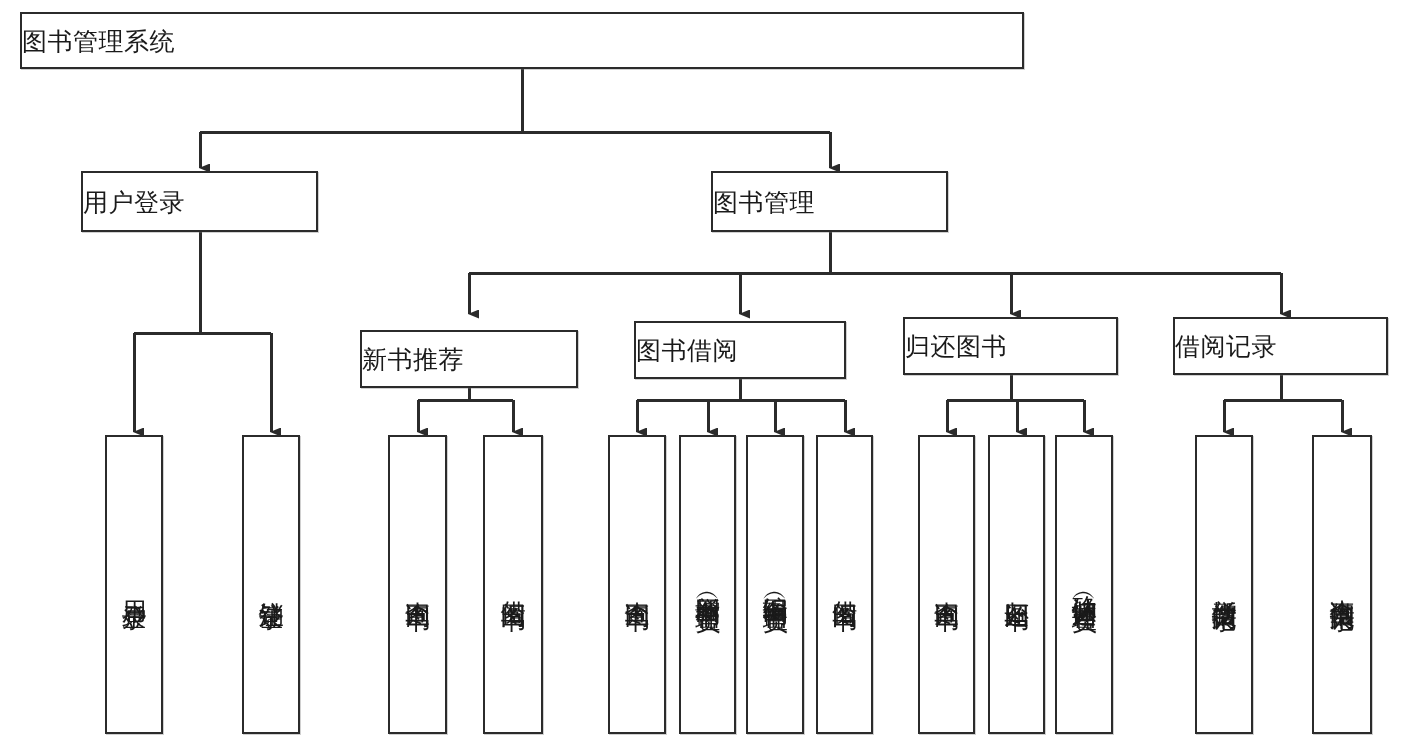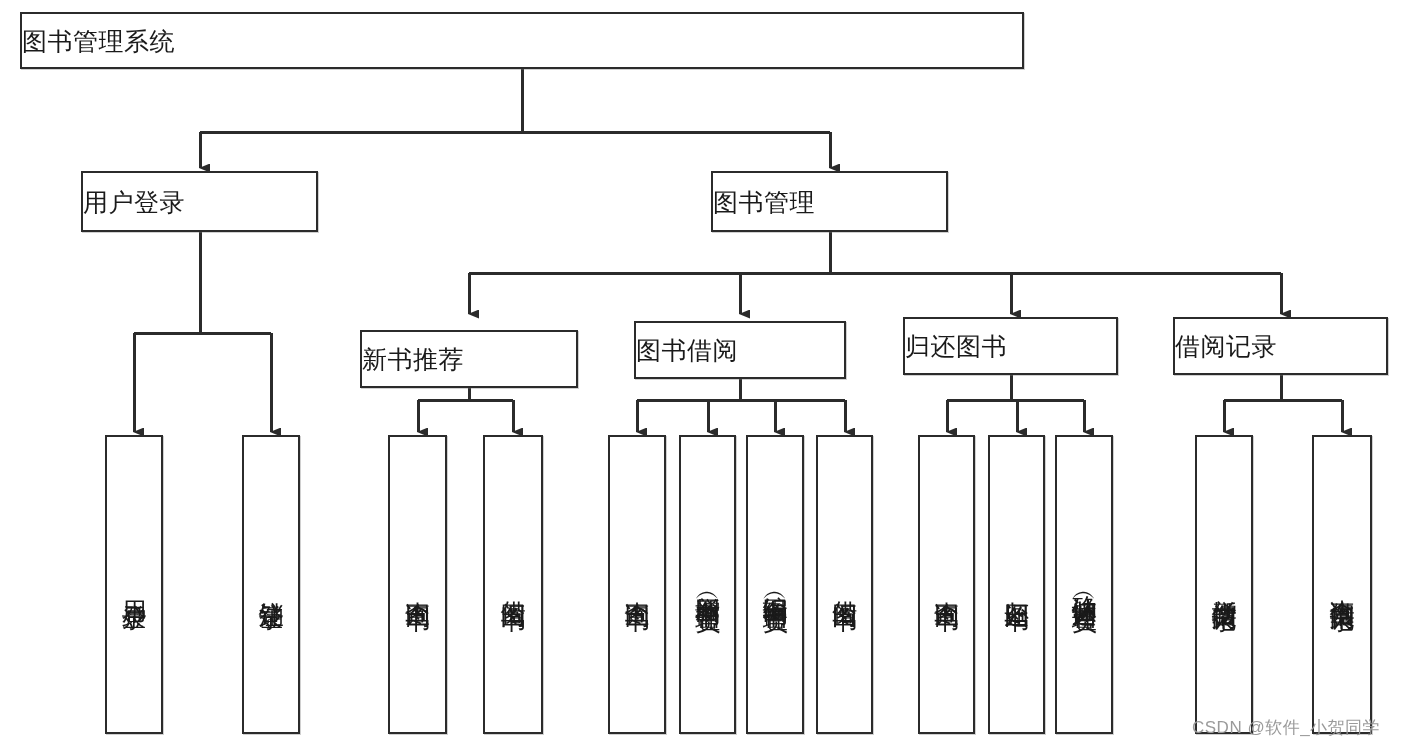--- a/index.html
+++ b/index.html
@@ -173,15 +173,14 @@
         <div class="node-label" style="color: rgb(26, 26, 26);">确认归还（管理员）</div>
       </div>
       <div class="node vertical" style="left: 1195px; top: 435px; width: 58px; height: 299px; border-color: rgb(43, 43, 43); background: rgb(255, 255, 255);">
         <div class="node-label" style="color: rgb(26, 26, 26);">新增借阅记录</div>
       </div>
       <div class="node vertical" style="left: 1312px; top: 435px; width: 60px; height: 299px; border-color: rgb(43, 43, 43); background: rgb(255, 255, 255);">
         <div class="node-label" style="color: rgb(26, 26, 26);">查询借阅记录</div>
       </div>
     </div>
 
-  <div class="watermark" style="left: 1192px; top: 716px; color: rgb(154, 154, 154);">CSDN @软件_小贺同学</div>
 
 </div>
 
 </body></html>

